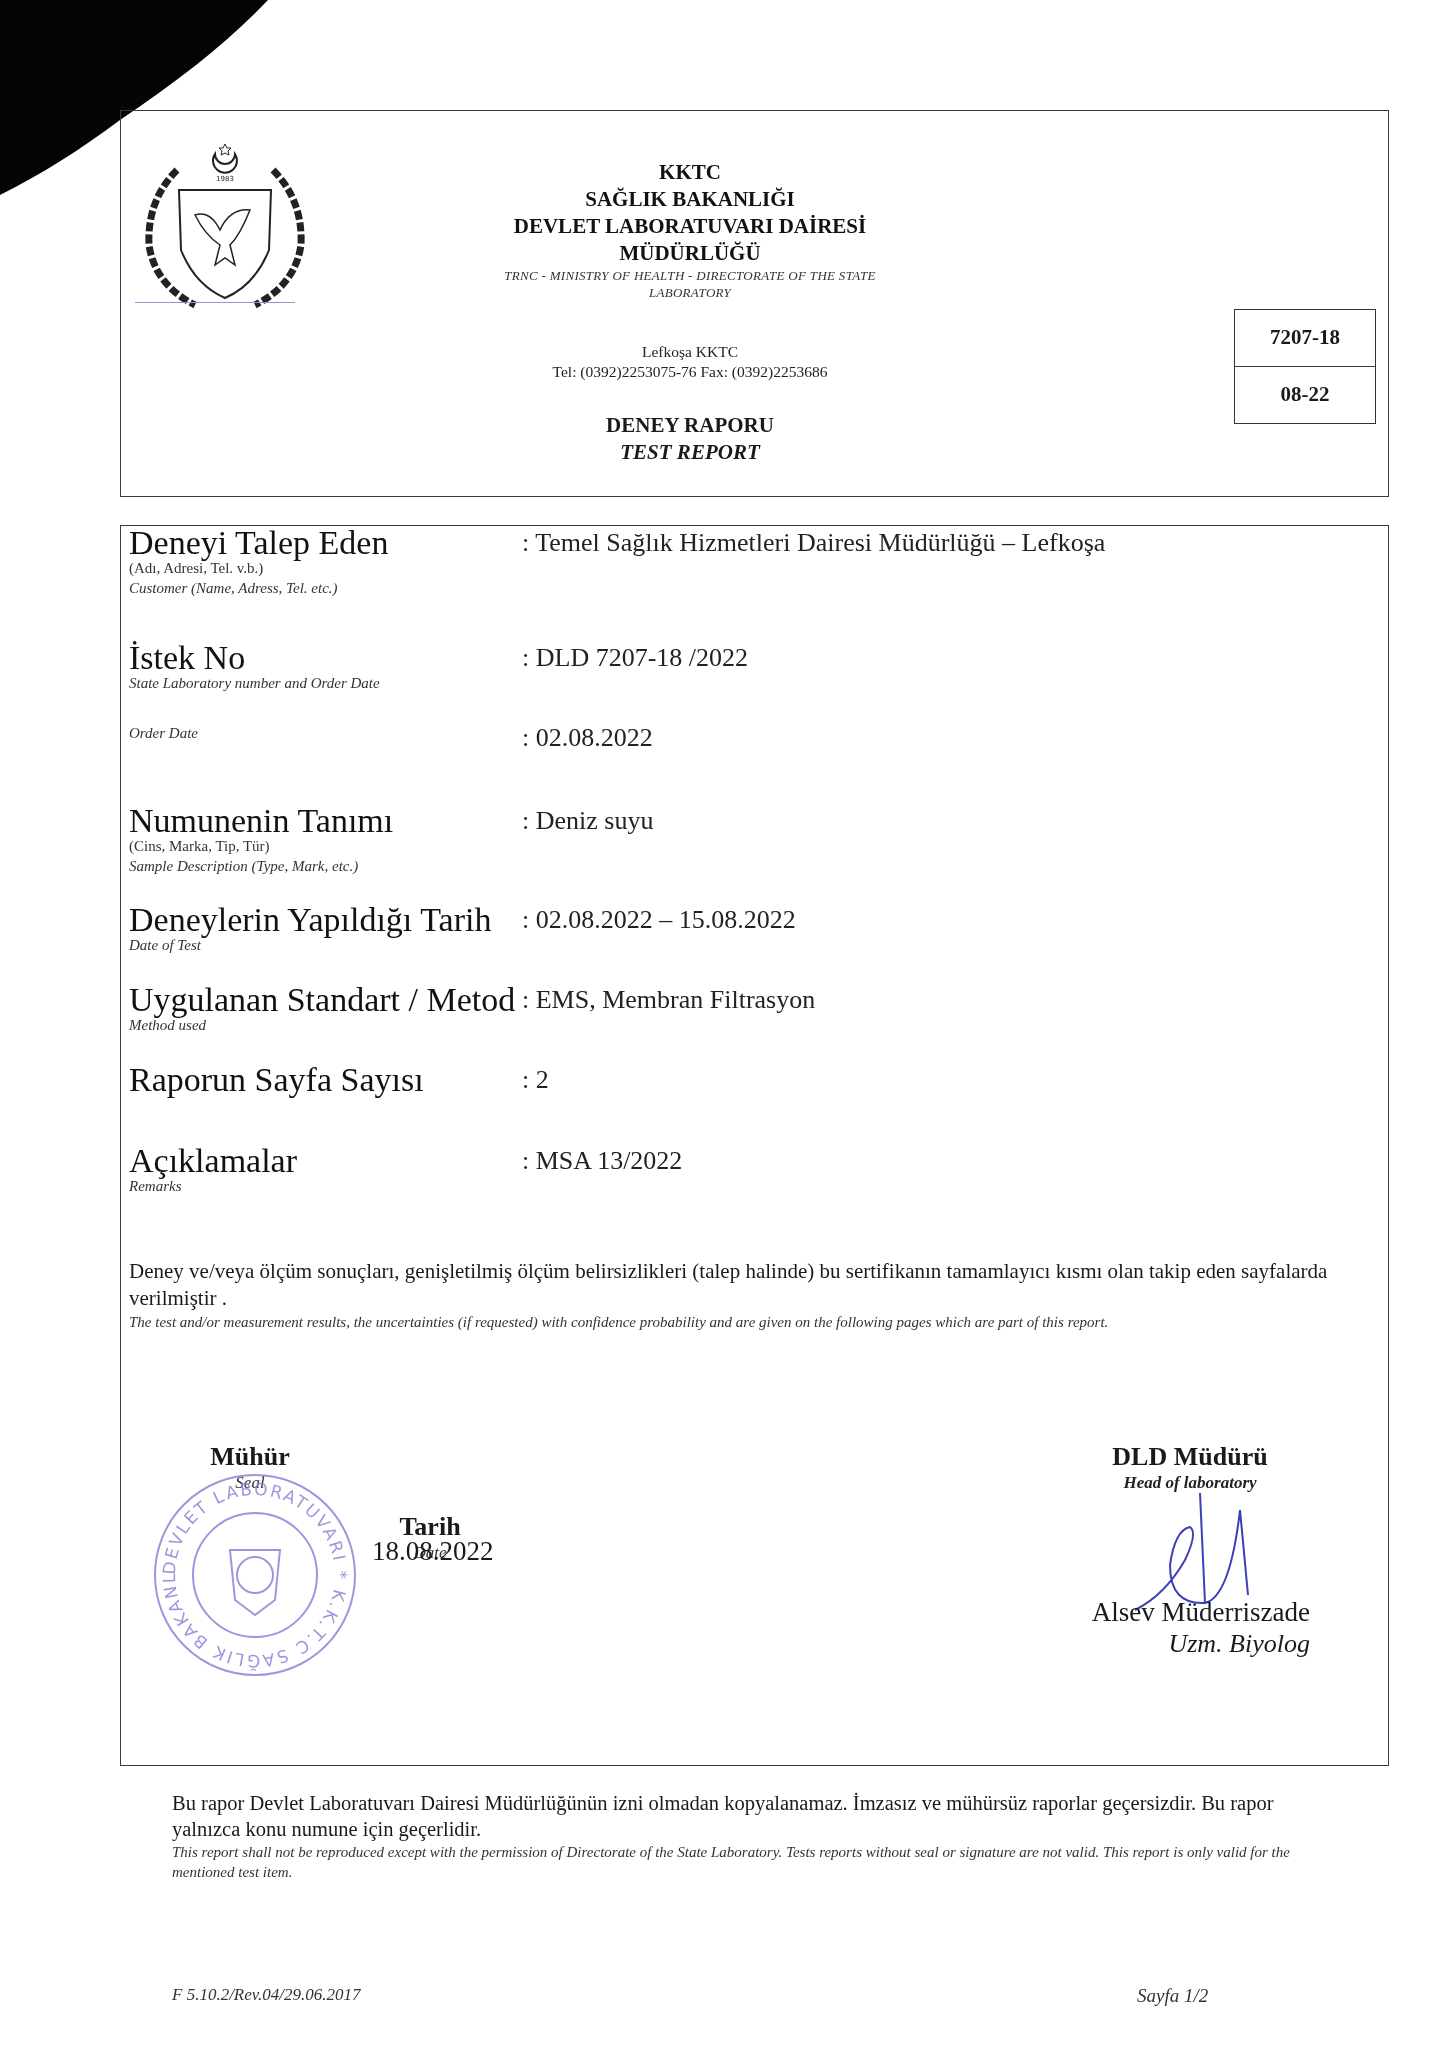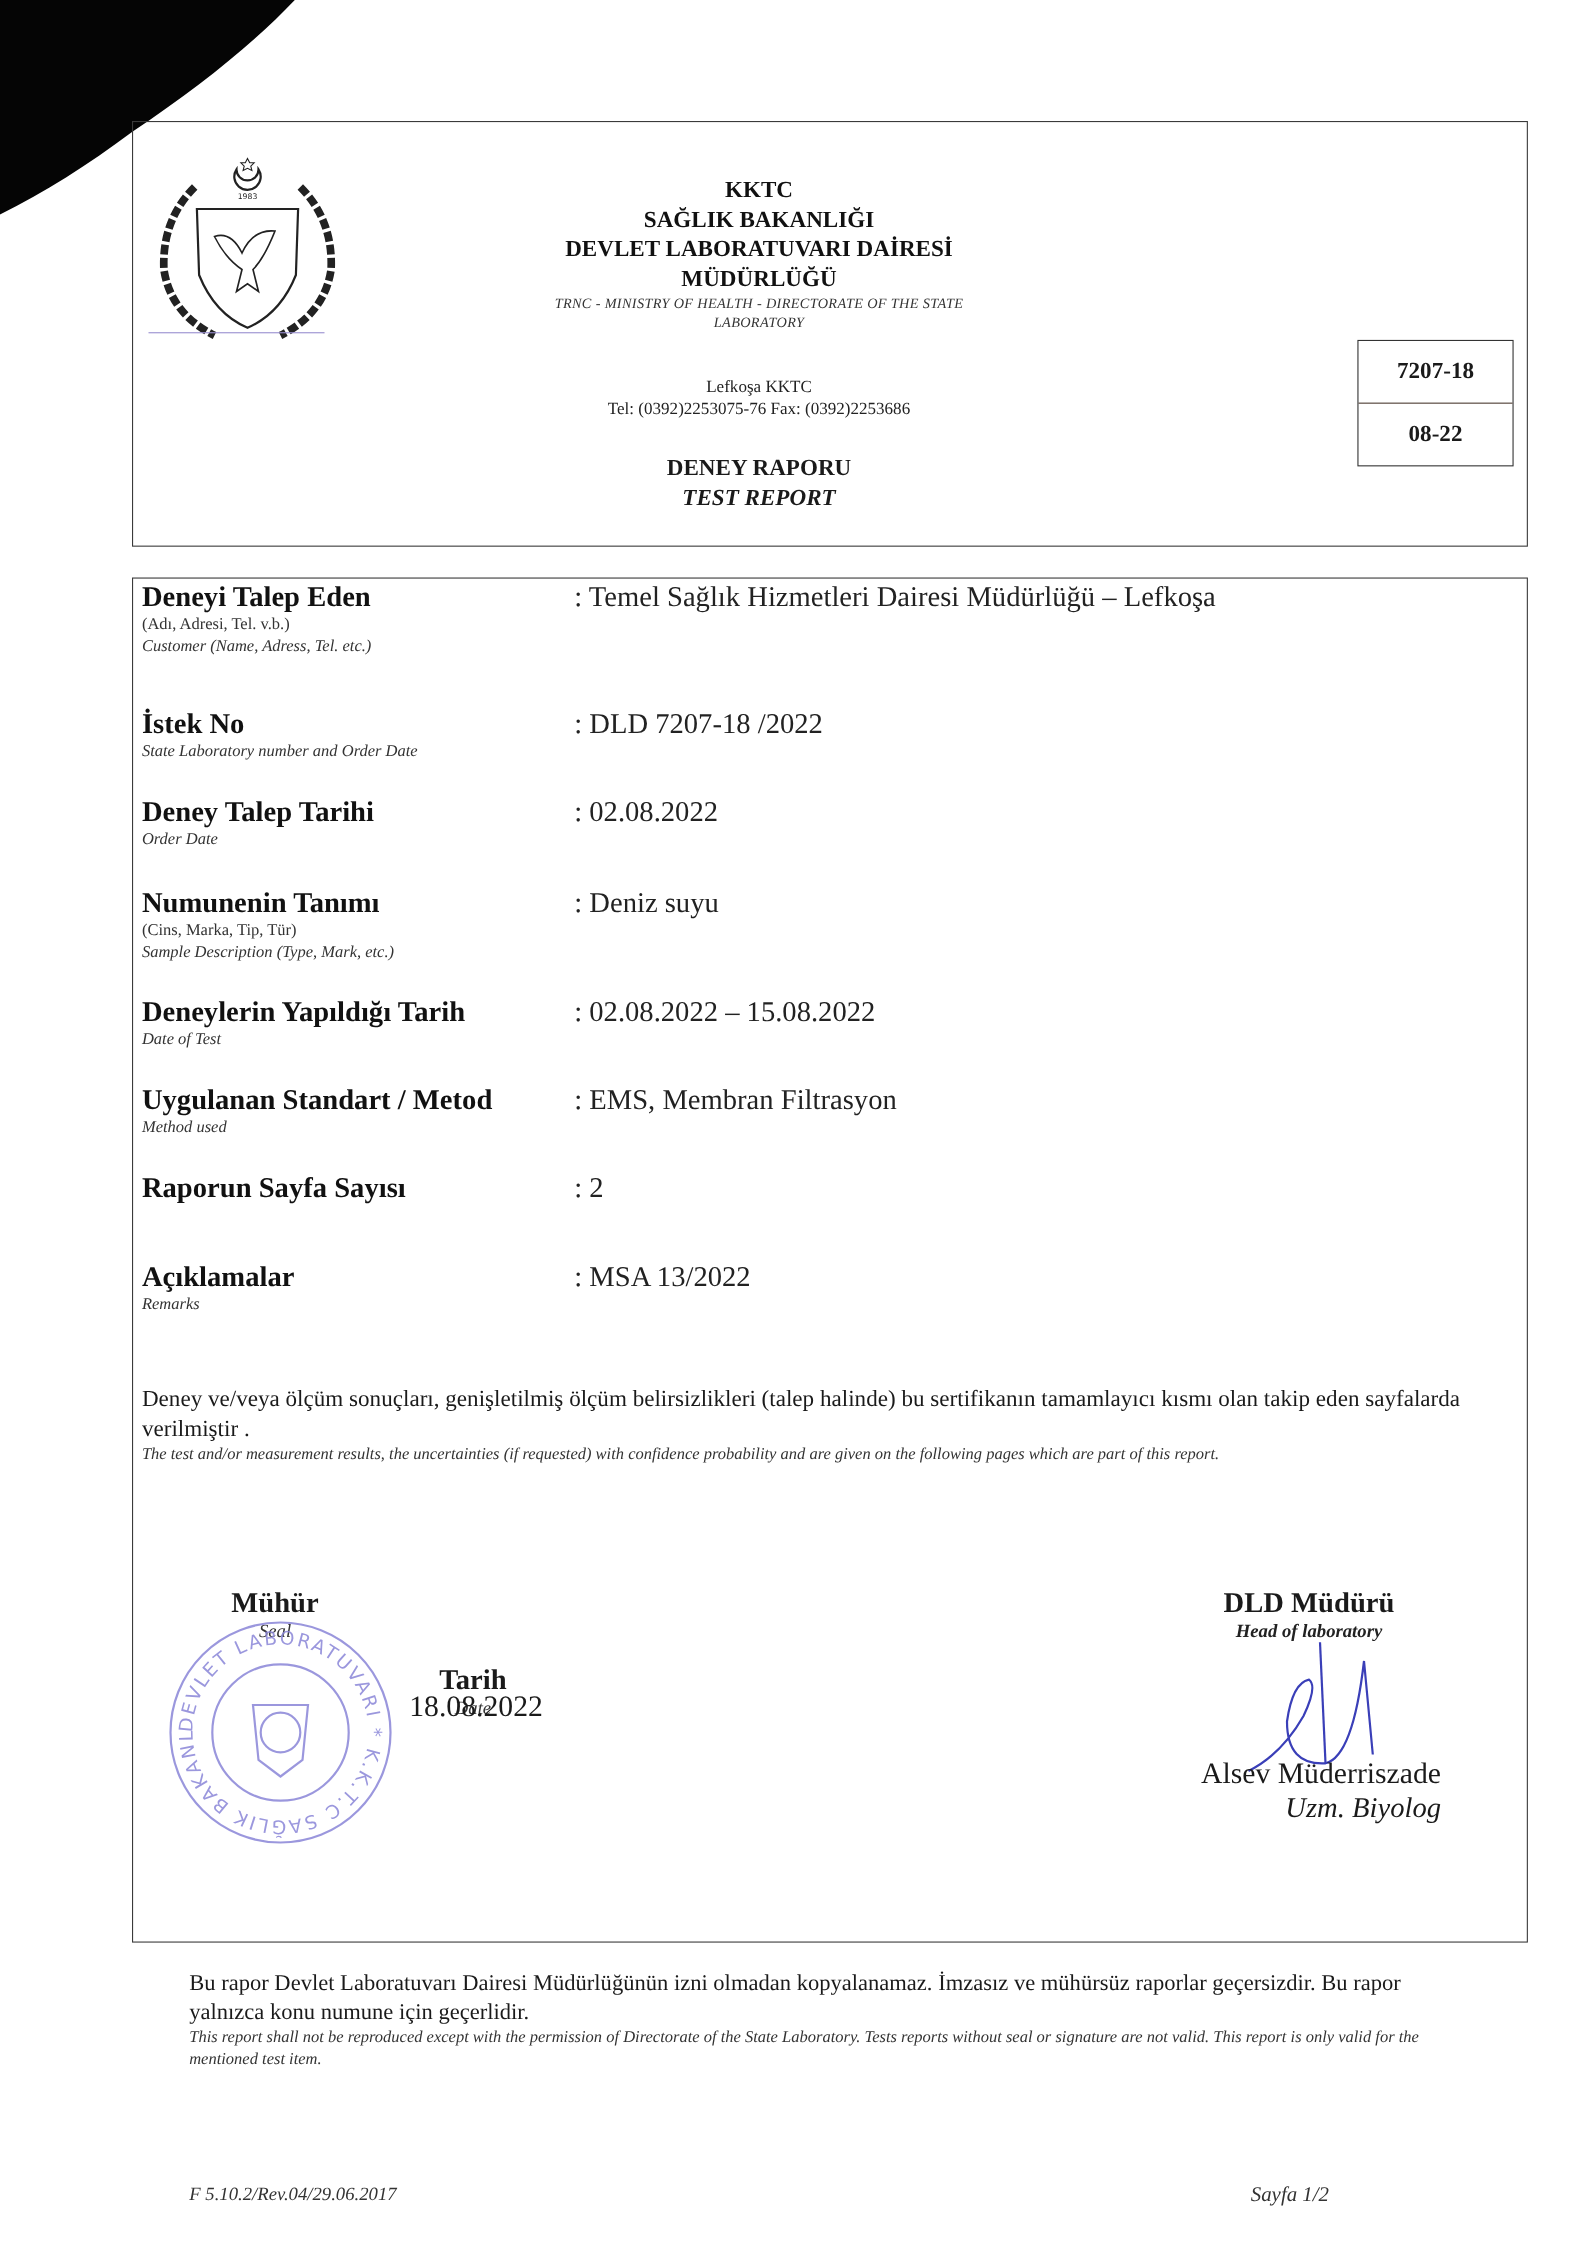--- a/index.html
+++ b/index.html
@@ -33,21 +33,21 @@
       position: absolute; left: 1234px; top: 309px; width: 142px; height: 115px;
       border: 1.5px solid #333; box-sizing: border-box;
     }
     .code-cell {
       height: 50%; display: flex; align-items: center; justify-content: center;
       font-weight: bold; font-size: 21px; box-sizing: border-box;
     }
     .code-cell.top { border-bottom: 1.5px solid #4a3a30; }
 
     .field { position: absolute; left: 129px; width: 1240px; }
-    .f-label { font-weight: bold; font-size: 26px; line-height: 30px; color: #111; }
+    .f-label { font-weight: normal; font-size: 34px; line-height: 30px; color: #111; }
     .f-sub { font-size: 15px; line-height: 20px; color: #333; }
     .f-sub.it { font-style: italic; }
     .f-value { position: absolute; left: 393px; top: 0; font-size: 26px; line-height: 30px; color: #222; }
 
     .notice { position: absolute; left: 129px; top: 1258px; width: 1250px; }
     .notice .tr { font-size: 21px; line-height: 27px; }
     .notice .en { font-style: italic; font-size: 15px; line-height: 20px; color: #333; }
 
     .sig-block { position: absolute; text-align: center; }
     .sig-title { font-weight: bold; font-size: 26px; line-height: 30px; }
@@ -130,21 +130,20 @@
   <div class="f-value">: Temel Sağlık Hizmetleri Dairesi Müdürlüğü – Lefkoşa</div>
 </div>
 
 <div class="field" style="top:643px;">
   <div class="f-label">İstek No</div>
   <div class="f-sub it">State Laboratory number and Order Date</div>
   <div class="f-value">: DLD 7207-18 /2022</div>
 </div>
 
 <div class="field" style="top:723px;">
-  <div class="f-label">Deney Talep Tarihi</div>
   <div class="f-sub it">Order Date</div>
   <div class="f-value">: 02.08.2022</div>
 </div>
 
 <div class="field" style="top:806px;">
   <div class="f-label">Numunenin Tanımı</div>
   <div class="f-sub">(Cins, Marka, Tip, Tür)</div>
   <div class="f-sub it">Sample Description (Type, Mark, etc.)</div>
   <div class="f-value">: Deniz suyu</div>
 </div>

